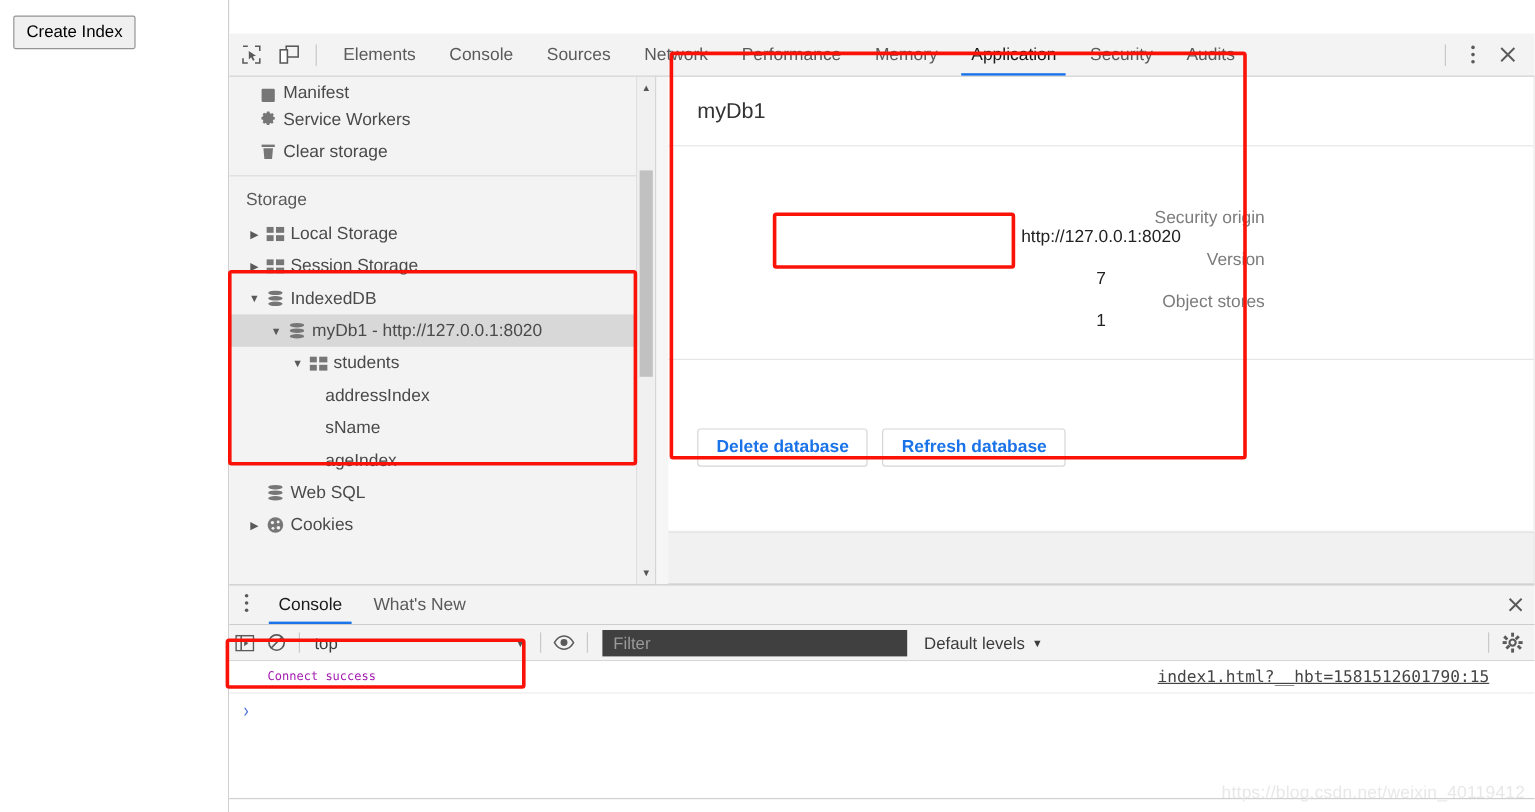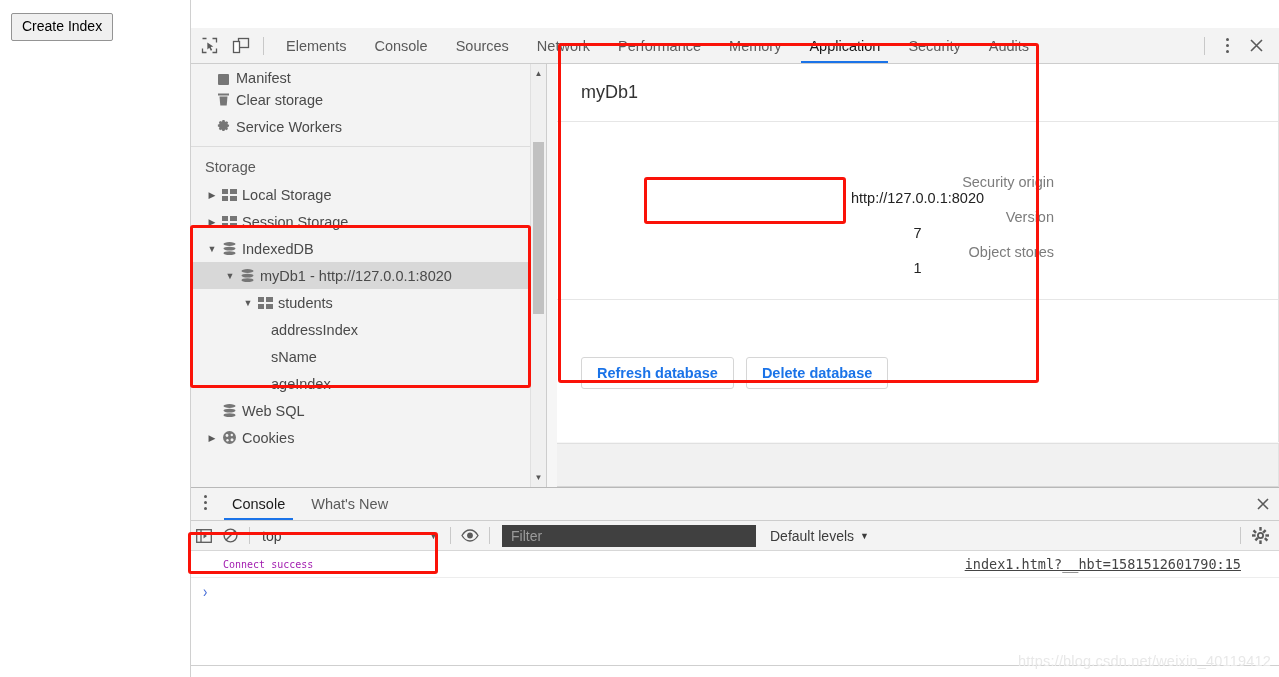--- a/index.html
+++ b/index.html
@@ -490,37 +490,37 @@
               <svg width="13" height="13" viewBox="0 0 13 13">
                   <rect x="1" y="1" width="11" height="11" rx="1" fill="#767676"></rect>
                 </svg>
             </span>
             <span>Manifest</span>
           </div>
 
           <div class="tree-row">
             <span class="arrow none">▶</span>
             <span class="ticon">
+              <svg width="15" height="15" viewBox="0 0 16 16">
+                <path fill="#767676" d="M8 5.1a2.9 2.9 0 100 5.8 2.9 2.9 0 000-5.8zm0 4.4a1.5 1.5 0 110-3 1.5 1.5 0 010 3z"></path>
+                <path fill="#767676" d="M14 9.1l-1.3-.3a4.9 4.9 0 00-.4-1l.7-1.1-1.4-1.4-1.1.7a4.9 4.9 0 00-1-.4L9.1 4H6.9l-.3 1.3a4.9 4.9 0 00-1 .4L4.4 5 3 6.4l.7 1.1a4.9 4.9 0 00-.4 1L2 8.9v2.2l1.3.3c.1.35.24.68.4 1L3 13.5l1.4 1.4 1.1-.7c.32.16.65.3 1 .4l.3 1.3h2.2l.3-1.3c.35-.1.68-.24 1-.4l1.1.7 1.4-1.4-.7-1.1c.16-.32.3-.65.4-1l1.3-.3z" transform="translate(0,-3)"></path>
+              </svg>
+            </span>
+            <span>Service Workers</span>
+          </div>
+
+          <div class="tree-row">
+            <span class="arrow none">▶</span>
+            <span class="ticon">
               <svg width="13" height="15" viewBox="0 0 13 15">
                 <rect x="1" y="1.5" width="11" height="2" fill="#767676"></rect>
                 <path d="M2.5 4.5h8l-0.8 9h-6.4z" fill="#767676"></path>
               </svg>
             </span>
             <span>Clear storage</span>
-          </div>
-
-          <div class="tree-row">
-            <span class="arrow none">▶</span>
-            <span class="ticon">
-              <svg width="15" height="15" viewBox="0 0 16 16">
-                <path fill="#767676" d="M8 5.1a2.9 2.9 0 100 5.8 2.9 2.9 0 000-5.8zm0 4.4a1.5 1.5 0 110-3 1.5 1.5 0 010 3z"></path>
-                <path fill="#767676" d="M14 9.1l-1.3-.3a4.9 4.9 0 00-.4-1l.7-1.1-1.4-1.4-1.1.7a4.9 4.9 0 00-1-.4L9.1 4H6.9l-.3 1.3a4.9 4.9 0 00-1 .4L4.4 5 3 6.4l.7 1.1a4.9 4.9 0 00-.4 1L2 8.9v2.2l1.3.3c.1.35.24.68.4 1L3 13.5l1.4 1.4 1.1-.7c.32.16.65.3 1 .4l.3 1.3h2.2l.3-1.3c.35-.1.68-.24 1-.4l1.1.7 1.4-1.4-.7-1.1c.16-.32.3-.65.4-1l1.3-.3z" transform="translate(0,-3)"></path>
-              </svg>
-            </span>
-            <span>Service Workers</span>
           </div>
 
           <div class="tree-divider"></div>
 
           <div class="section-label">Storage</div>
 
           <div class="tree-row" style="padding-left:14px;">
             <span class="arrow">▶</span>
             <span class="ticon">
               <svg width="15" height="12" viewBox="0 0 15 12">
@@ -644,22 +644,22 @@
             </div>
             <div class="db-row">
               <div class="db-key">Object stores</div>
               <div class="db-val">1</div>
             </div>
           </div>
 
           <div class="db-hr" style="top:235px;"></div>
 
           <div class="db-buttons">
+            <button class="db-btn">Delete database</button>
             <button class="db-btn">Refresh database</button>
-            <button class="db-btn">Delete database</button>
           </div>
         </div>
         <div class="panel-strip"></div>
       </div>
     </div>
 
     <div class="drawer">
       <div class="drawer-tabbar">
         <div class="kebab">
             <i></i>

